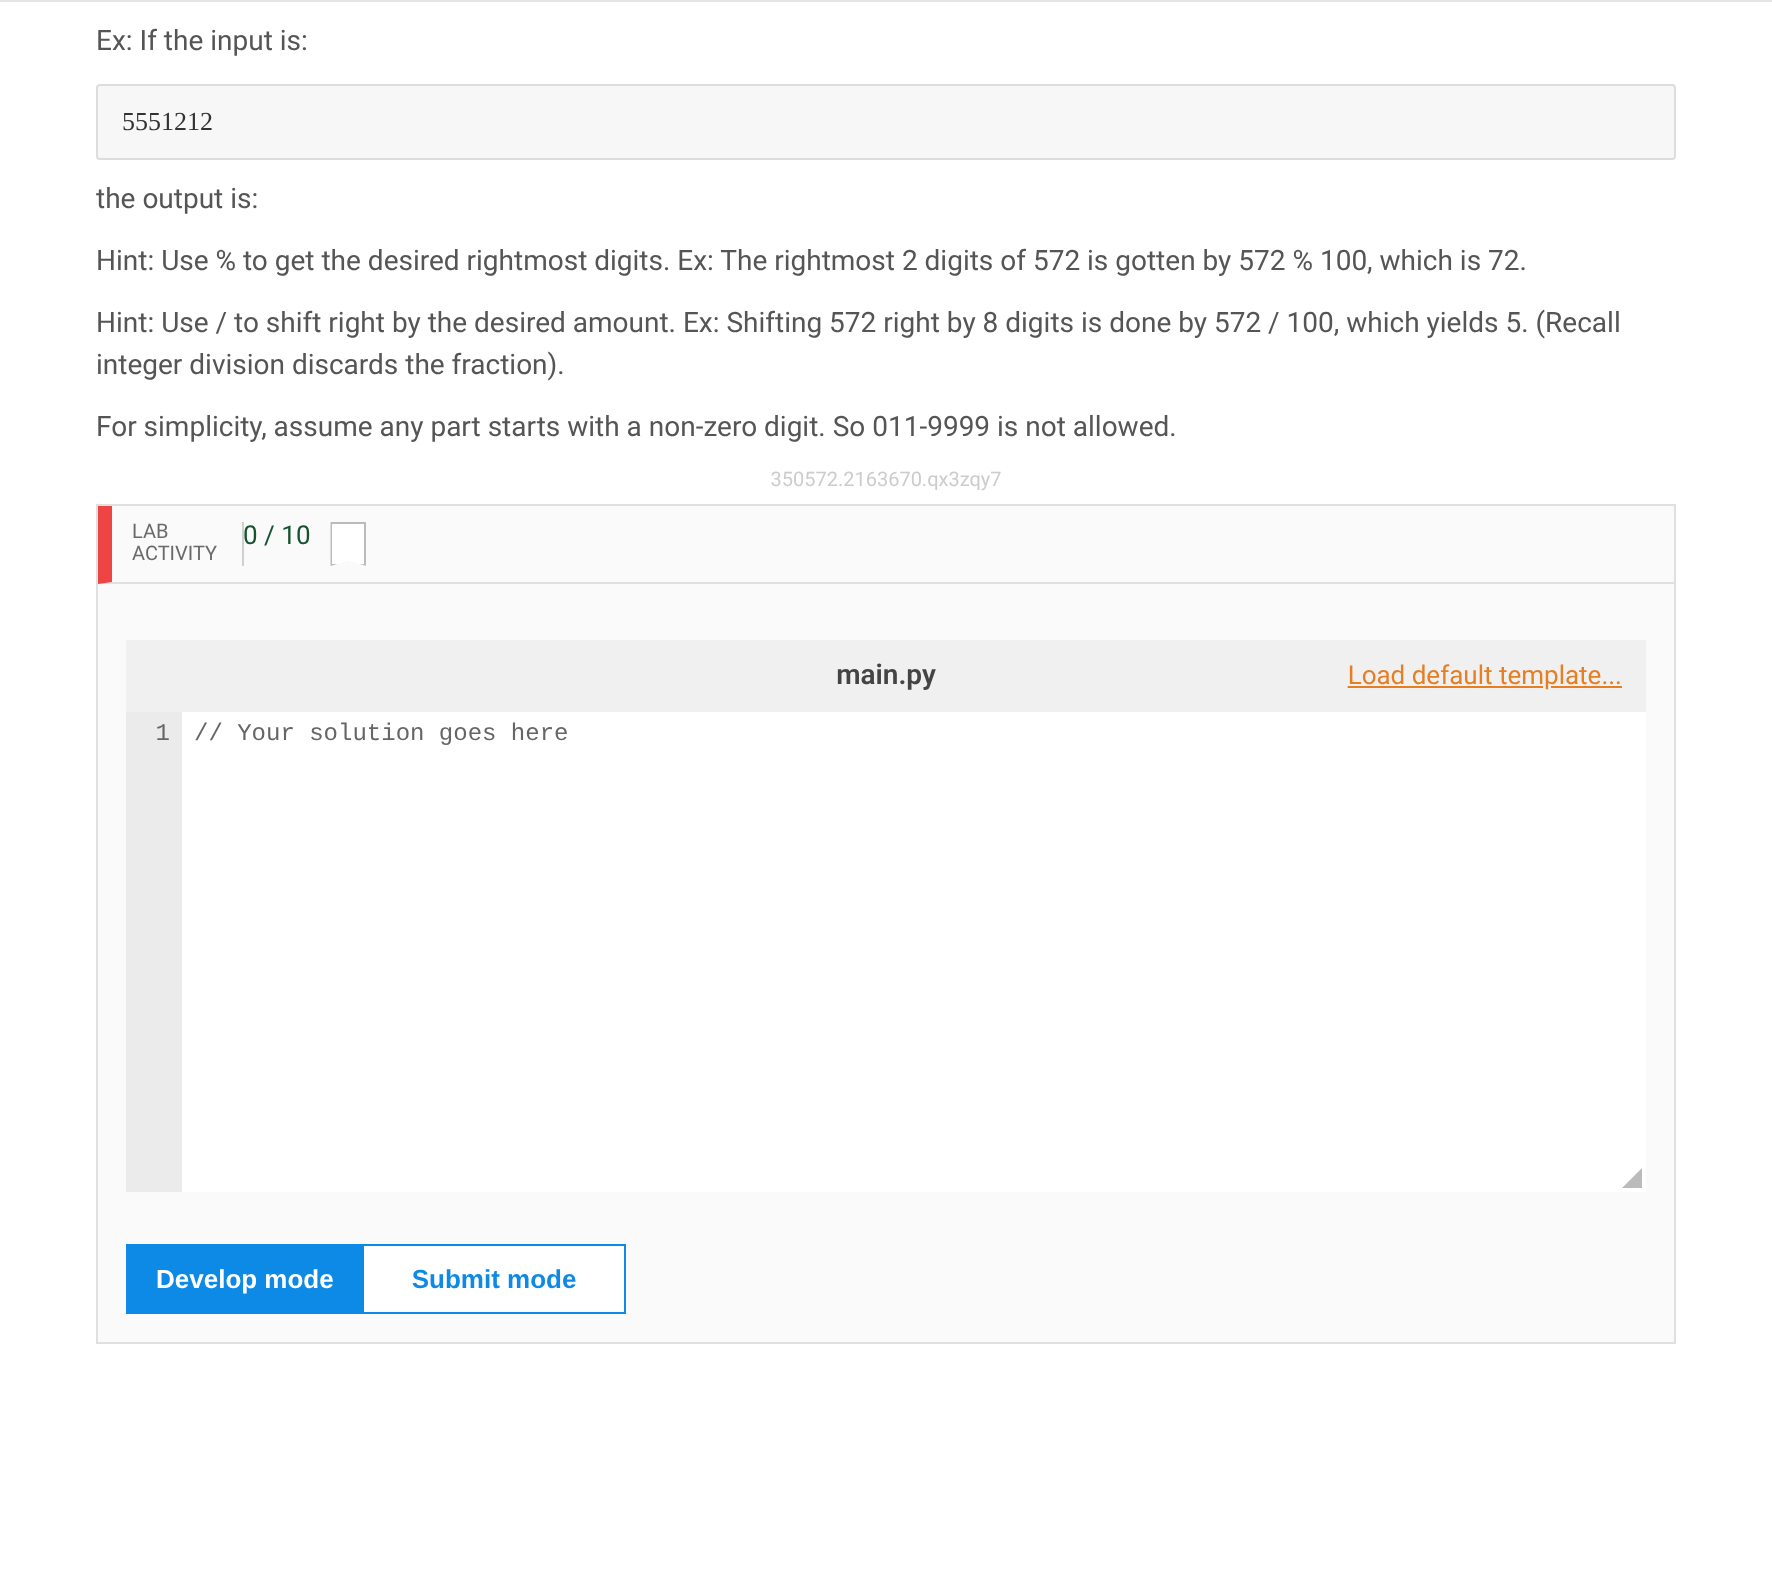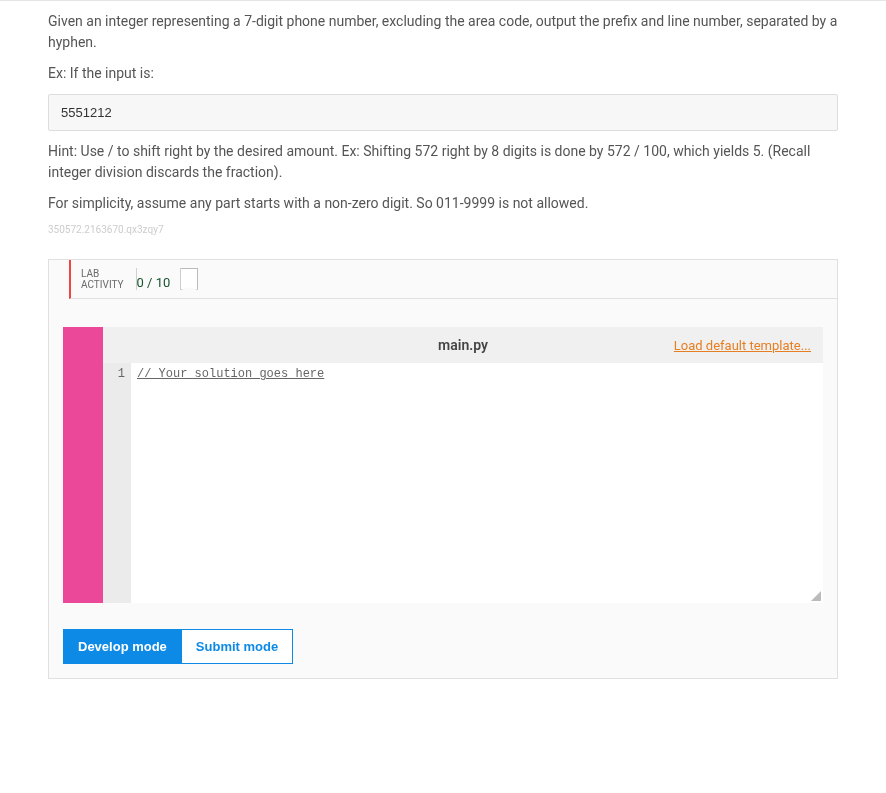--- a/index.html
+++ b/index.html
@@ -20,43 +20,43 @@
   }
   .para {
     margin: 10px 0;
     line-height: 1.5;
     color: #555;
   }
   .codeblock {
     background: #f7f7f7;
     border: 1px solid #ddd;
     padding: 10px 12px;
-    font-family: Liberation Sans, sans-serif;
+    font-family: Liberation Serif, serif;
     font-size: 13px;
     color: #333;
     border-radius: 2px;
     margin: 8px 0;
   }
   .watermark {
     font-size: 10px;
     color: #ccc;
-    margin: 6px 0 24px 0;
+    margin: 6px 0 6px 0;
+    text-align: center;
   }
   .lab-box {
     border: 1px solid #e0e0e0;
     background: #fafafa;
     margin-top: 4px;
   }
   .lab-header {
     display: flex;
-    align-items: flex-end;
-    border-left: 2px solid #ef4444;
+    align-items: flex-start;
+    border-left: 7px solid #ef4444;
     padding: 8px 14px 8px 10px;
     border-bottom: 1px solid #e0e0e0;
-    margin-left: 20px;
   }
   .lab-tag {
     font-size: 10px;
     color: #6a6a6a;
     line-height: 1.1;
     padding-right: 12px;
     border-right: 1px solid #d0d0d0;
   }
   .lab-title {
     padding-left: 14px;
@@ -75,22 +75,21 @@
     background: #fff;
     border: 1px solid #bbb;
     clip-path: polygon(0 0, 100% 0, 100% 100%, 50% 88%, 0 100%);
     display: inline-block;
     vertical-align: middle;
   }
   .lab-body {
     padding: 28px 14px 14px 14px;
   }
   .editor-wrap {
-    background: #ec4899;
-    padding-left: 40px;
+    background: #4c1d95;
   }
   .editor-head {
     display: flex;
     align-items: center;
     background: #f0f0f0;
     height: 36px;
     position: relative;
   }
   .editor-filename {
     position: absolute;
@@ -125,21 +124,20 @@
     color: #666;
   }
   .code-lines {
     flex: 1;
     padding: 4px 6px;
     font-family: "Courier New", monospace;
     font-size: 12px;
     color: #666;
     white-space: pre;
     position: relative;
-    text-decoration: underline;
   }
   .resize-handle {
     position: absolute;
     right: 2px;
     bottom: 2px;
     width: 0;
     height: 0;
     border-left: 10px solid transparent;
     border-bottom: 10px solid #bbb;
     cursor: nwse-resize;
@@ -161,41 +159,42 @@
     font-size: 13px;
     padding: 9px 14px;
     border: 1px solid #0d8ae6;
     cursor: pointer;
   }
   .btn-submit {
     background: #fff;
     color: #0d8ae6;
     font-weight: 600;
     font-size: 13px;
-    padding: 9px 14px;
+    padding: 9px 24px;
     border: 1px solid #0d8ae6;
     border-left: none;
     cursor: pointer;
   }
   .mode-desc {
     flex: 1;
     font-size: 13px;
     color: #555;
     line-height: 1.5;
   }
 </style>
 </head>
 <body>
 
 <div class="top-rule"></div>
 
 <div class="content">
-  <p class="para">Given an integer representing a 7-digit phone number, excluding the area code, output the prefix and line number, separated by a hyphen.</p>
   <p class="para">Ex: If the input is:</p>
   <div class="codeblock">5551212</div>
+  <p class="para">the output is:</p>
+  <p class="para">Hint: Use % to get the desired rightmost digits. Ex: The rightmost 2 digits of 572 is gotten by 572 % 100, which is 72.</p>
   <p class="para">Hint: Use / to shift right by the desired amount. Ex: Shifting 572 right by 8 digits is done by 572 / 100, which yields 5. (Recall integer division discards the fraction).</p>
   <p class="para">For simplicity, assume any part starts with a non-zero digit. So 011-9999 is not allowed.</p>
   <div class="watermark">350572.2163670.qx3zqy7</div>
 
   <div class="lab-box">
     <div class="lab-header">
       <div class="lab-tag">
         <div>LAB</div>
         <div>ACTIVITY</div>
       </div>

